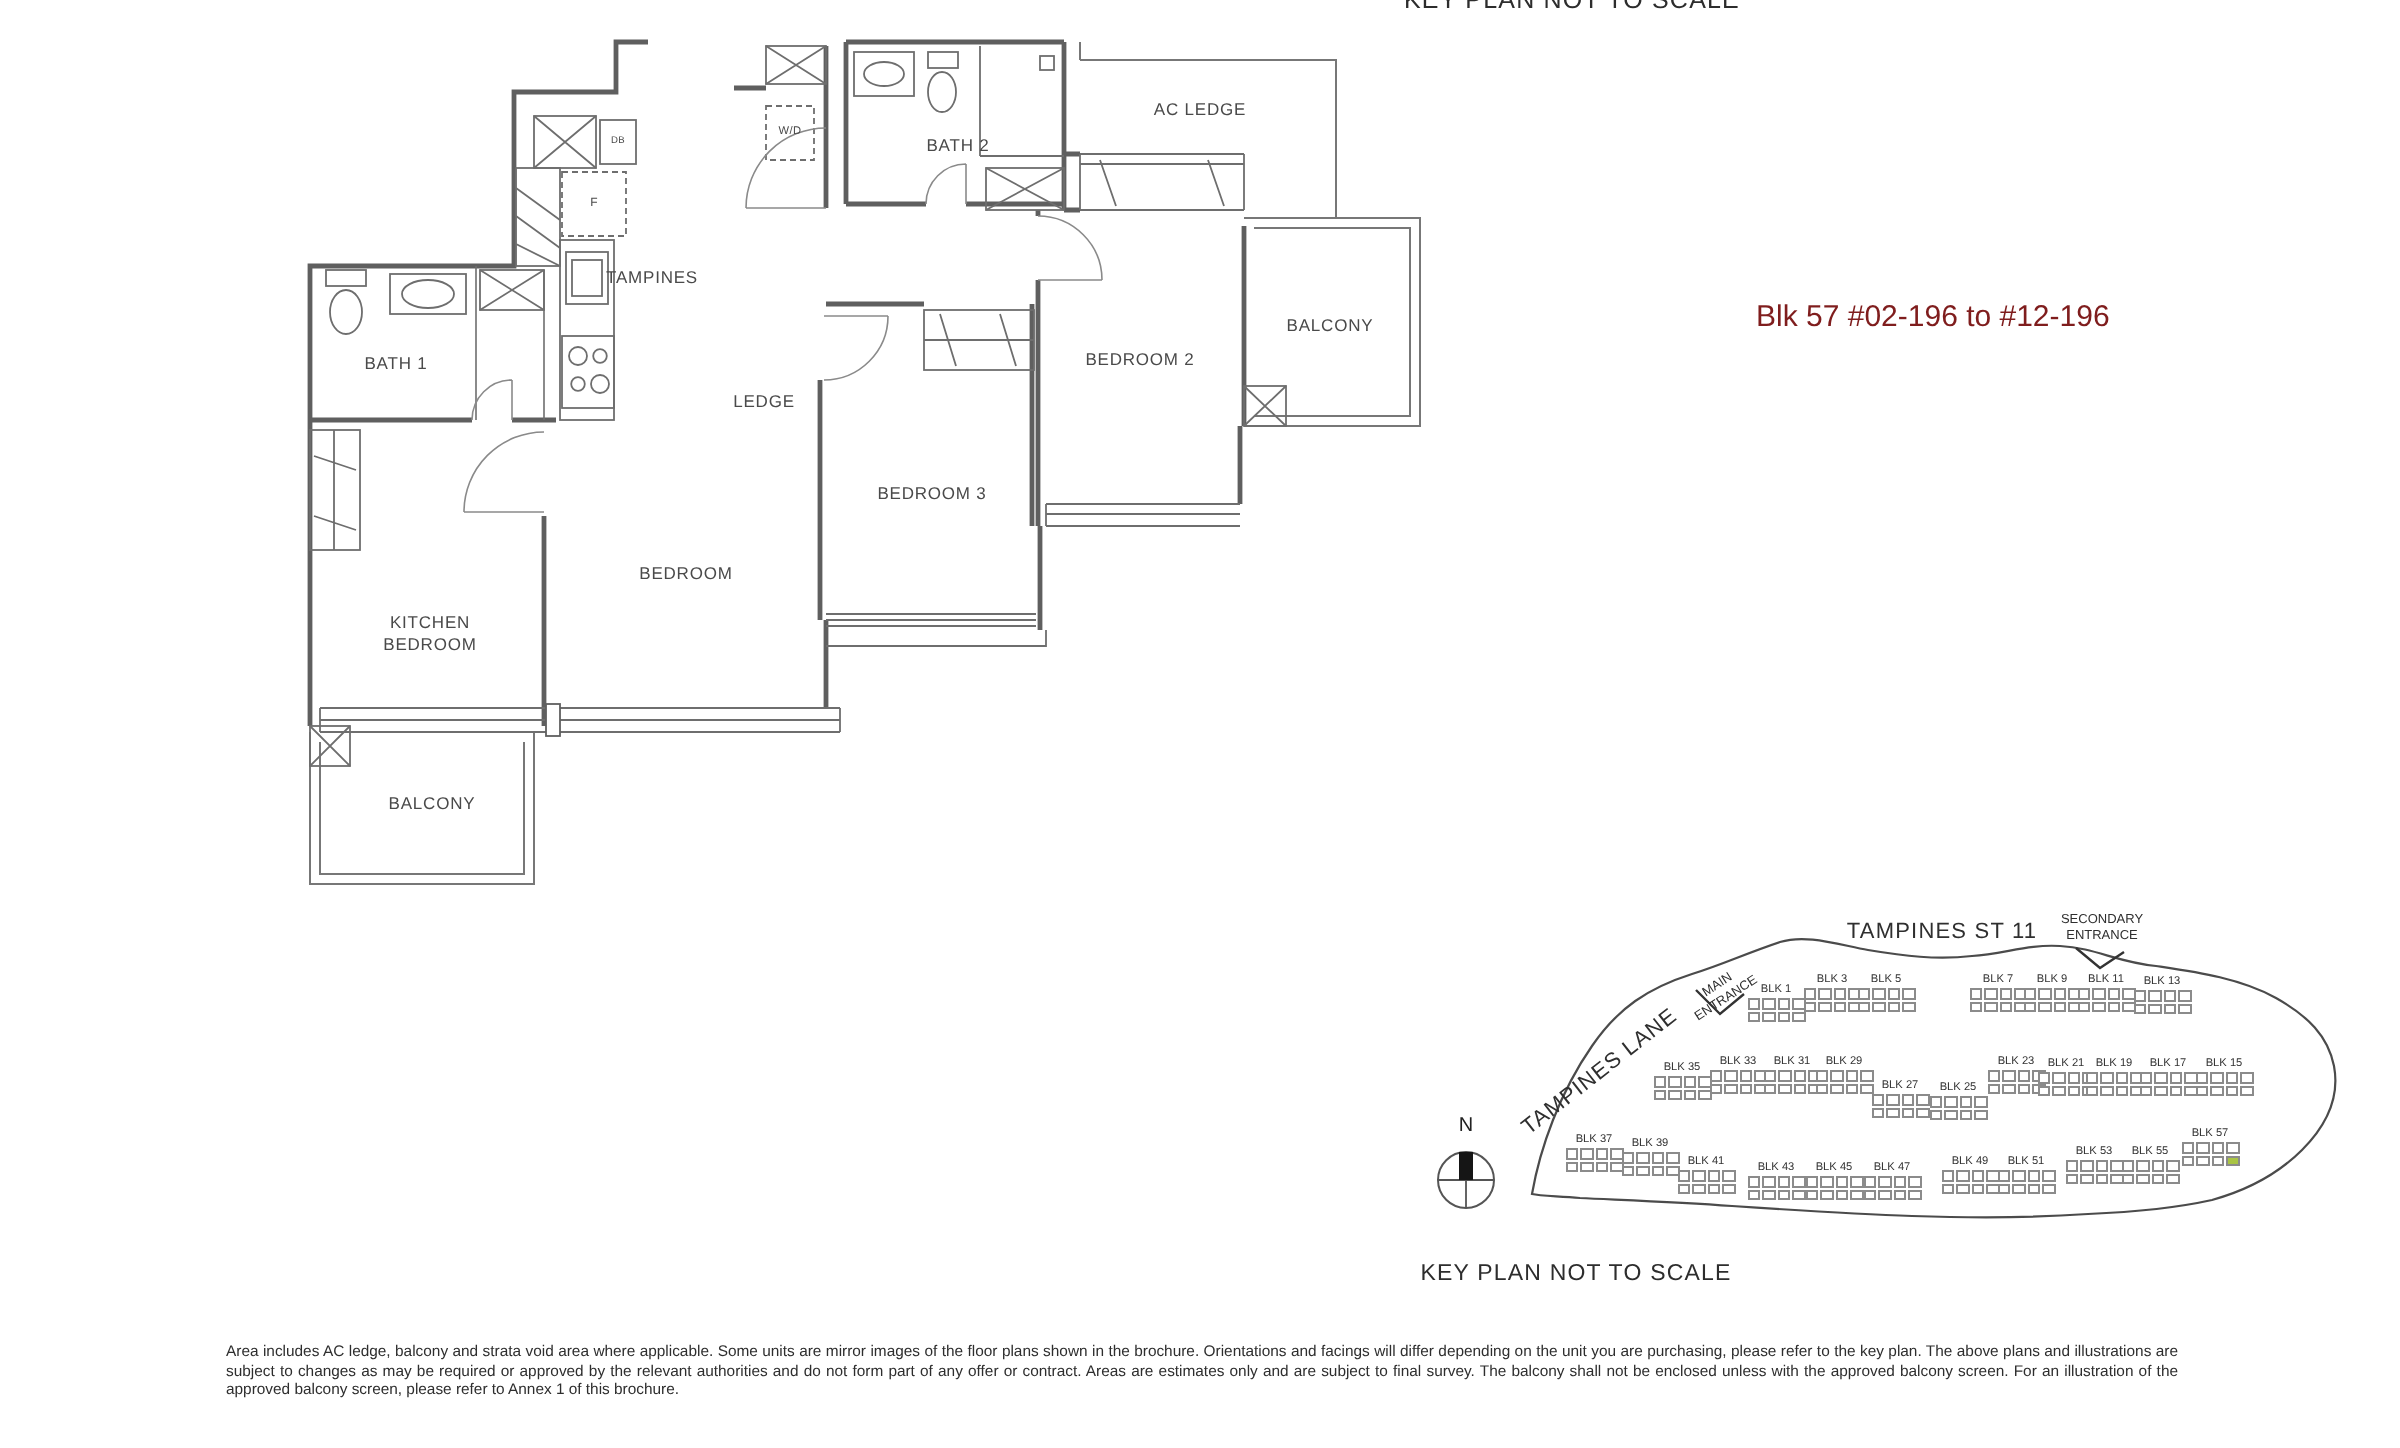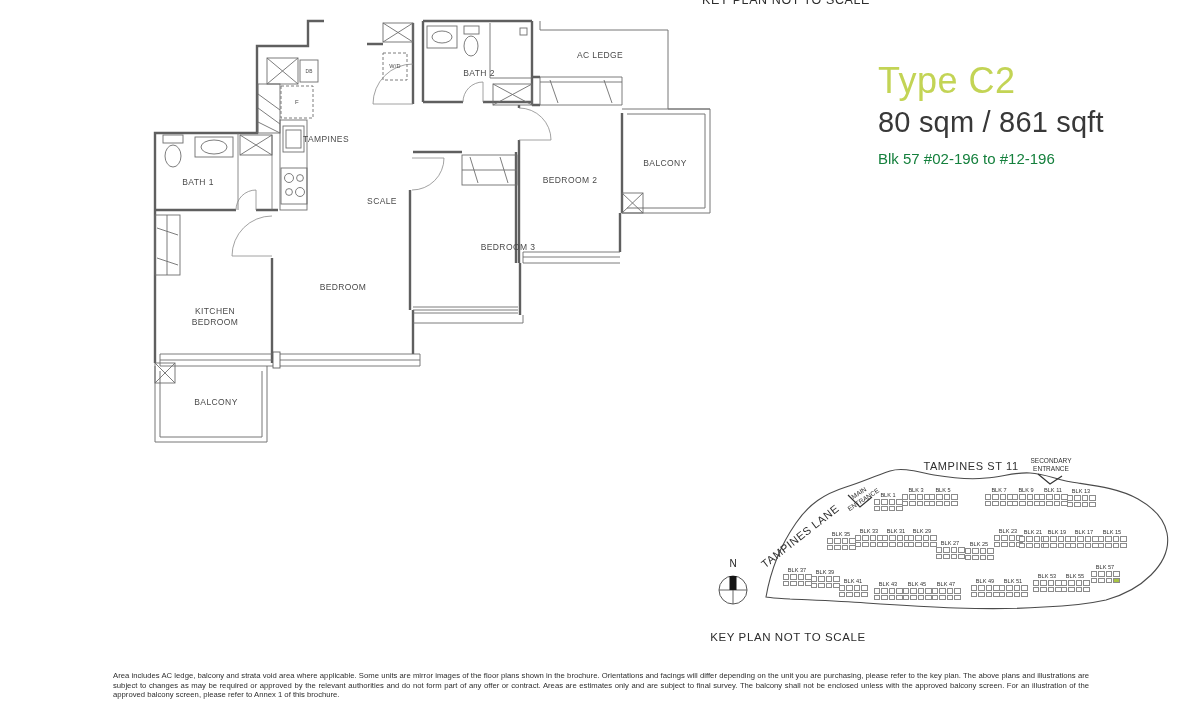--- a/index.html
+++ b/index.html
@@ -4,21 +4,21 @@
 <style>
   html,body{margin:0;padding:0;background:#fff;}
   #page{position:relative;width:1200px;height:724px;background:#ffffff;overflow:hidden;
         font-family:"Liberation Sans", sans-serif;}
   .abs{position:absolute;}
   .ctr{transform:translate(-50%,-50%);text-align:center;}
   .plan-label{color:#4a4a4a;font-size:8.5px;letter-spacing:.4px;white-space:pre-line;line-height:11px;}
   .plan-label-sm{color:#4a4a4a;font-size:5.6px;letter-spacing:.2px;white-space:nowrap;}
   .title-type{font-size:36px;letter-spacing:.5px;}
   .title-area{font-size:29px;color:#383838;letter-spacing:.2px;}
-  .title-blk{font-size:15px;color:#15803d;}
+  .title-blk{font-size:15px;color:#7f1d1d;}
   .kp-street{font-size:11px;color:#2f2f2f;letter-spacing:.6px;white-space:nowrap;}
   .kp-lane{font-size:11px;color:#2f2f2f;letter-spacing:.6px;white-space:nowrap;
            transform:translate(-50%,-50%) rotate(-38deg);}
   .kp-ent{font-size:6.5px;color:#2f2f2f;line-height:7.5px;white-space:pre-line;text-align:center;}
   .kp-ent-main{transform:translate(-50%,-50%) rotate(-33deg);}
   .kp-caption{font-size:11.5px;color:#2d2d2d;letter-spacing:.6px;white-space:nowrap;}
   .top-caption{font-size:12.5px;color:#2d2d2d;letter-spacing:.6px;white-space:nowrap;}
   .compass-n{font-size:10px;color:#222;}
   .disclaimer{width:976px;font-size:7.7px;line-height:9.6px;color:#2e2e2e;text-align:justify;}
   .blk-cluster{position:absolute;width:34px;text-align:center;}
@@ -156,37 +156,35 @@
     </g>
 
     <g>
       <circle cx="733" cy="590" r="14" stroke="#555" stroke-width="1" fill="none"></circle>
       <path d="M719,590 L747,590 M733,576 L733,604" stroke="#555" stroke-width="0.9"></path>
       <rect x="729.5" y="576" width="7" height="14" fill="#151515"></rect>
     </g>
   </svg>
 
   <div class="abs ctr plan-label" style="left:326px;top:139px;">TAMPINES</div>
-  <div class="abs ctr plan-label" style="left:382px;top:201px;">SCALE</div>
+  <div class="abs ctr plan-label" style="left:382px;top:201px;">LEDGE</div>
   <div class="abs ctr plan-label" style="left:343px;top:287px;">BEDROOM</div>
   <div class="abs ctr plan-label" style="left:215px;top:317px;">KITCHEN
 BEDROOM</div>
   <div class="abs ctr plan-label" style="left:570px;top:180px;">BEDROOM 2</div>
-  <div class="abs ctr plan-label" style="left:466px;top:247px;margin-left:42px;">BEDROOM 3</div>
+  <div class="abs ctr plan-label" style="left:466px;top:247px;">BEDROOM 3</div>
   <div class="abs ctr plan-label" style="left:198px;top:182px;text-align:center;">BATH 1</div>
   <div class="abs ctr plan-label" style="left:459px;top:73px;margin-left:20px;">BATH 2</div>
   <div class="abs ctr plan-label" style="left:216px;top:402px;">BALCONY</div>
   <div class="abs ctr plan-label" style="left:665px;top:163px;">BALCONY</div>
   <div class="abs ctr plan-label" style="left:600px;top:55px;">AC LEDGE</div>
   <div class="abs ctr plan-label-sm" style="left:395px;top:66px;">W/D</div>
   <div class="abs ctr plan-label-sm" style="left:297px;top:102px;font-size:6px;">F</div>
   <div class="abs ctr plan-label-sm" style="left:309px;top:71px;font-size:4.8px;">DB</div>
 
-  <div class="abs title-type" style="left: 878px; top: 60px; color: rgb(195, 212, 85);">Type C2</div>
-  <div class="abs title-area" style="left:878px;top:106px;">80 sqm / 861 sqft</div>
   <div class="abs title-blk" style="left:878px;top:150px;">Blk 57  #02-196 to #12-196</div>
 
   <div class="abs top-caption" style="left:786px;top:-7px;transform:translateX(-50%);">KEY PLAN NOT TO SCALE</div>
 
   <div class="abs ctr kp-street" style="left:950px;top:466px;margin-left:21px;">TAMPINES ST 11</div>
   <div class="abs kp-lane" style="left:800px;top:536px;">TAMPINES LANE</div>
   <div class="abs ctr kp-ent kp-ent-main" style="left:861px;top:496px;">MAIN
 ENTRANCE</div>
   <div class="abs ctr kp-ent" style="left:1051px;top:464px;">SECONDARY
 ENTRANCE</div>

